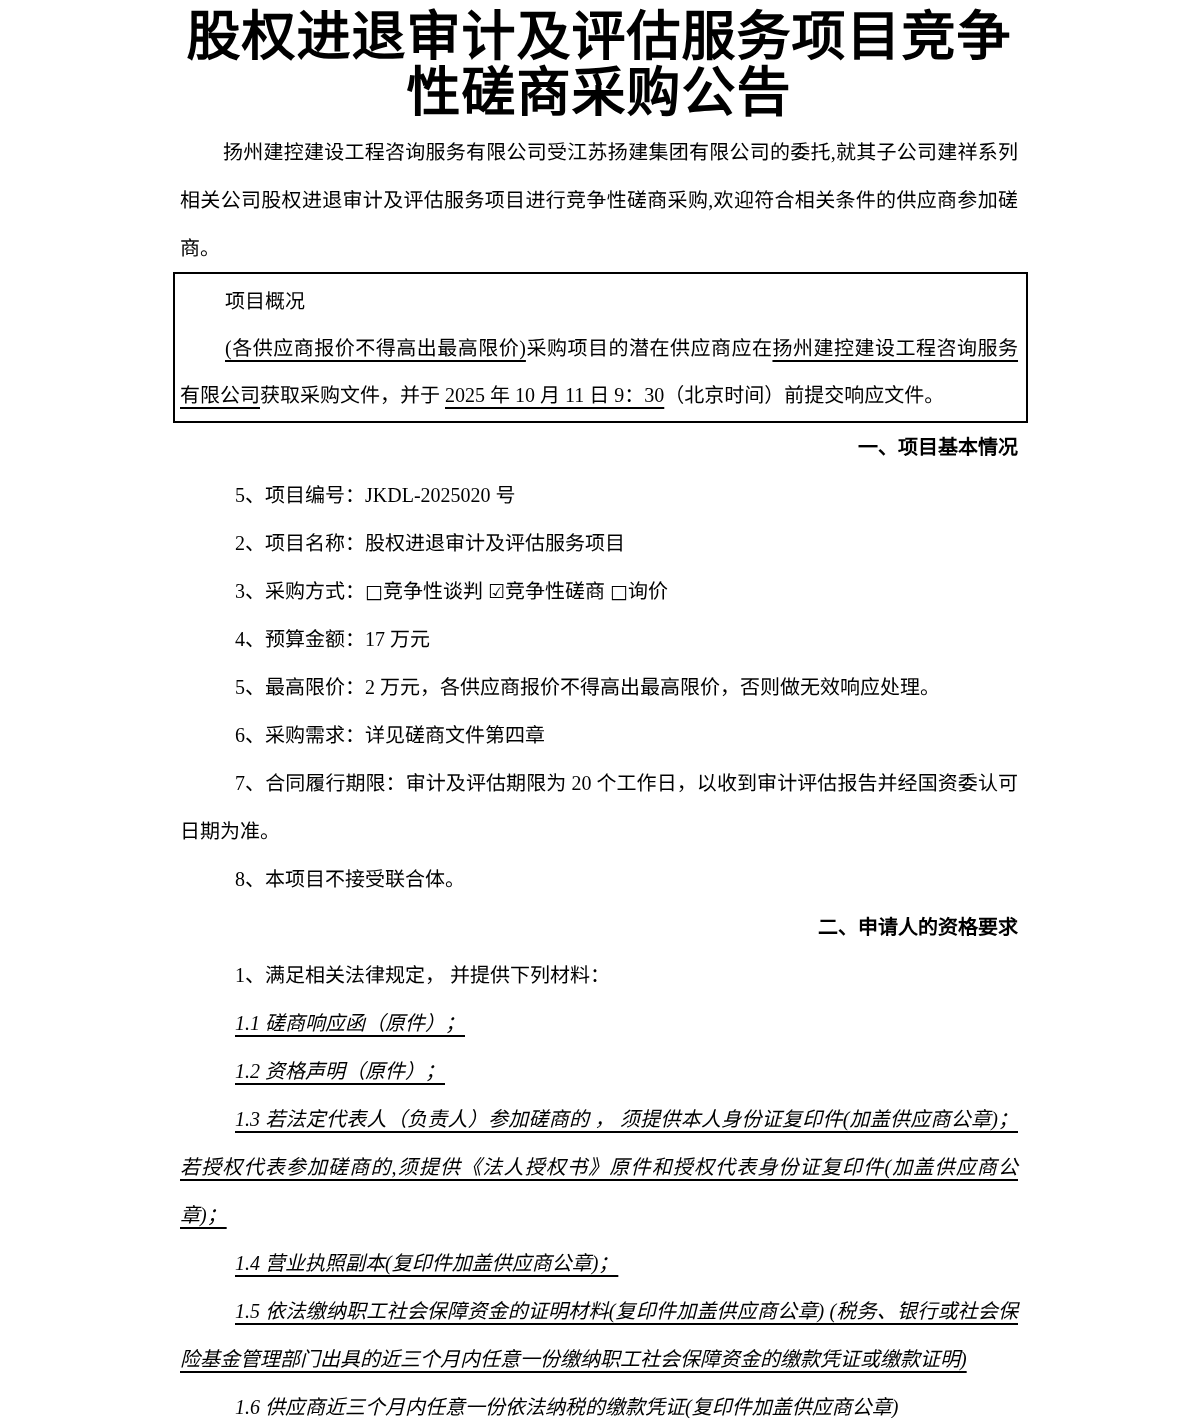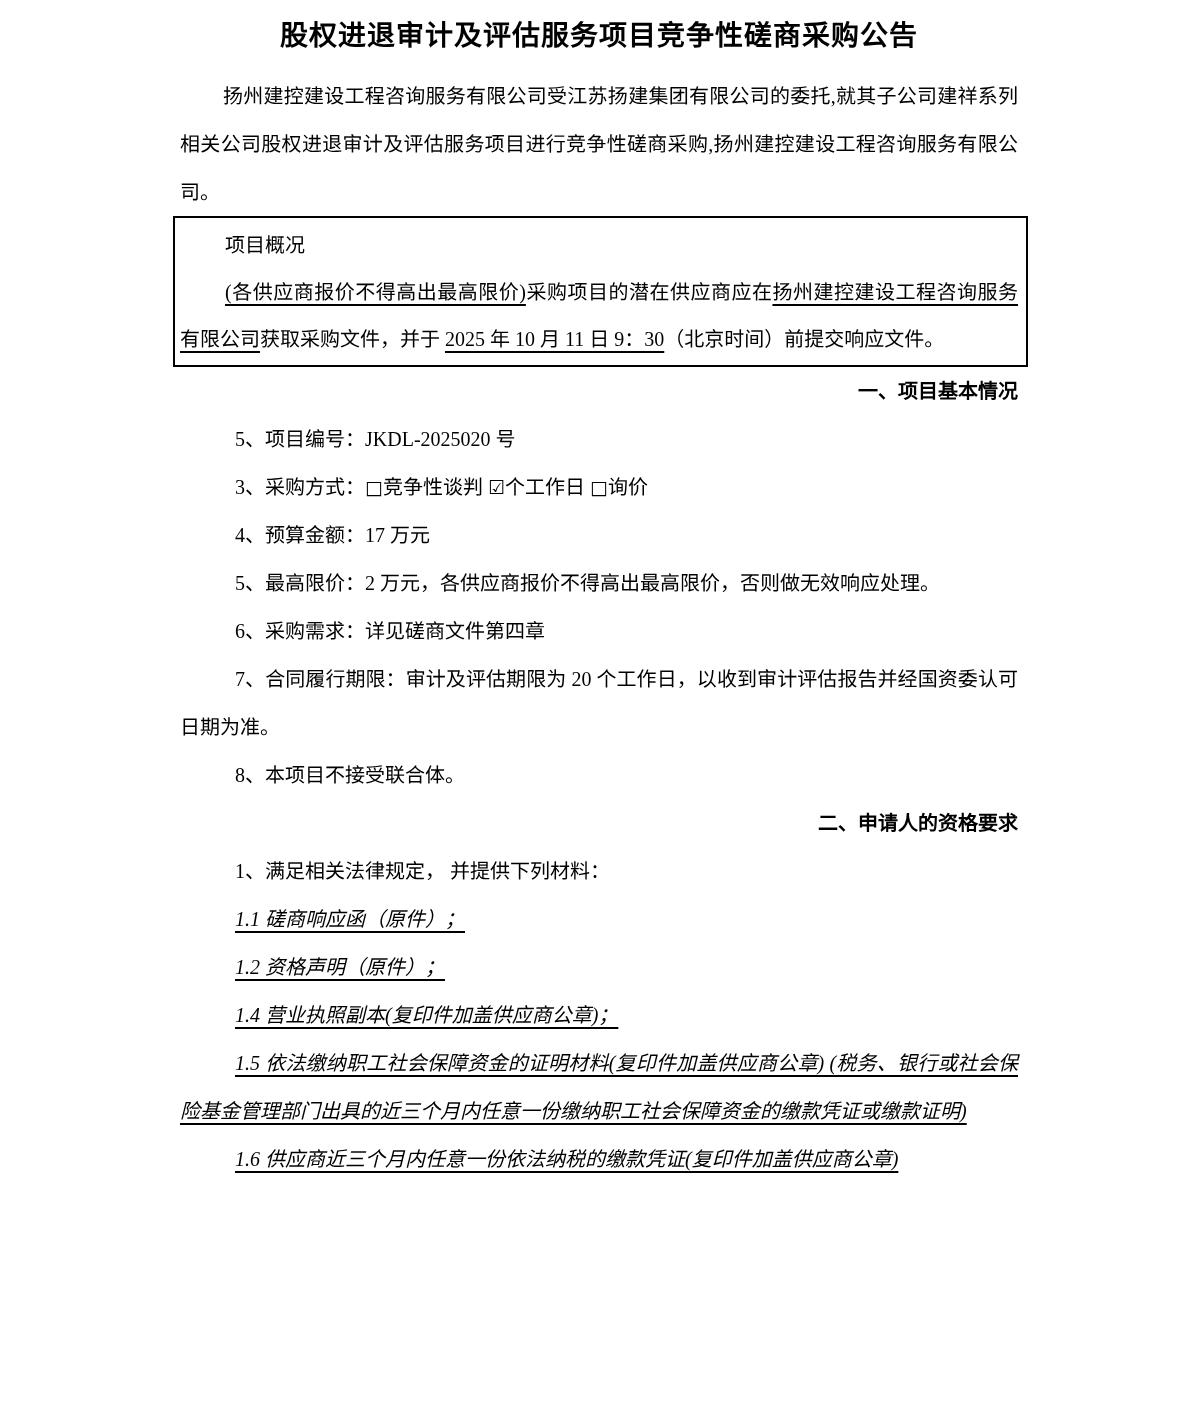--- a/index.html
+++ b/index.html
@@ -10,21 +10,21 @@
     box-sizing: border-box;
     padding: 8px 182px 10px 180px;
     background: #ffffff;
     color: #000000;
     font-family: "Liberation Serif", "DejaVu Serif", serif;
     font-size: 20px;
   }
   .doc-title {
     font-family: "Liberation Sans", "DejaVu Sans", sans-serif;
     font-weight: 900;
-    font-size: 28px;
+    font-size: 54px;
     line-height: 56px;
     text-align: center;
     letter-spacing: 1px;
     margin: 0 0 8px 0;
   }
   p { margin: 0; line-height: 48px; text-align: justify; }
   .indent { text-indent: 43px; }
   .item { text-indent: 55px; }
   .sect-heading {
     font-family: "Liberation Sans", "DejaVu Sans", sans-serif;
@@ -44,42 +44,44 @@
   .kai { font-style: italic; }
   .checkbox-glyph { font-family: "DejaVu Sans", sans-serif; font-size: 19px; }
 </style>
 </head>
 <body>
 
 <div class="page">
 
   <h1 class="doc-title">股权进退审计及评估服务项目竞争性磋商采购公告</h1>
 
-  <p class="indent">扬州建控建设工程咨询服务有限公司受江苏扬建集团有限公司的委托,就其子公司建祥系列相关公司股权进退审计及评估服务项目进行竞争性磋商采购,扬州建控建设工程咨询服务有限公司。</p>
+  <p class="indent">扬州建控建设工程咨询服务有限公司受江苏扬建集团有限公司的委托,就其子公司建祥系列相关公司股权进退审计及评估服务项目进行竞争性磋商采购,欢迎符合相关条件的供应商参加磋商。</p>
 
   <div class="overview-box">
     <p class="box-heading">项目概况</p>
     <p class="box-para"><span class="u">(各供应商报价不得高出最高限价)</span><span>采购项目的潜在供应商应在</span><span class="u">扬州建控建设工程咨询服务有限公司</span><span>获取采购文件，并于 </span><span class="u">2025 年 10 月 11 日 9：30</span><span>（北京时间）前提交响应文件。</span></p>
   </div>
 
   <p class="sect-heading">一、项目基本情况</p>
 
   <p class="item">5、项目编号：JKDL-2025020 号</p>
+  <p class="item">2、项目名称：股权进退审计及评估服务项目</p>
 
-  <p class="item"><span>3、采购方式：</span><span class="checkbox-glyph">□</span><span>竞争性谈判</span><span> </span><span class="checkbox-glyph">☑</span><span>个工作日</span><span> </span><span class="checkbox-glyph">□</span><span>询价</span></p>
+  <p class="item"><span>3、采购方式：</span><span class="checkbox-glyph">□</span><span>竞争性谈判</span><span> </span><span class="checkbox-glyph">☑</span><span>竞争性磋商</span><span> </span><span class="checkbox-glyph">□</span><span>询价</span></p>
 
   <p class="item">4、预算金额：17 万元</p>
   <p class="item">5、最高限价：2 万元，各供应商报价不得高出最高限价，否则做无效响应处理。</p>
   <p class="item">6、采购需求：详见磋商文件第四章</p>
   <p class="item">7、合同履行期限：审计及评估期限为 20 个工作日，以收到审计评估报告并经国资委认可日期为准。</p>
   <p class="item">8、本项目不接受联合体。</p>
 
   <p class="sect-heading">二、申请人的资格要求</p>
 
   <p class="item">1、满足相关法律规定， 并提供下列材料：</p>
 
   <p class="item kai u">1.1 磋商响应函（原件）；</p>
   <p class="item kai u">1.2 资格声明（原件）；</p>
+  <p class="item kai u">1.3 若法定代表人（负责人）参加磋商的 ， 须提供本人身份证复印件(加盖供应商公章)；若授权代表参加磋商的,须提供《法人授权书》原件和授权代表身份证复印件(加盖供应商公章)；</p>
   <p class="item kai u">1.4 营业执照副本(复印件加盖供应商公章)；</p>
   <p class="item kai u">1.5 依法缴纳职工社会保障资金的证明材料(复印件加盖供应商公章) (税务、银行或社会保险基金管理部门出具的近三个月内任意一份缴纳职工社会保障资金的缴款凭证或缴款证明)</p>
   <p class="item kai u">1.6 供应商近三个月内任意一份依法纳税的缴款凭证(复印件加盖供应商公章)</p>
 
 </div>
 
 </body></html>

